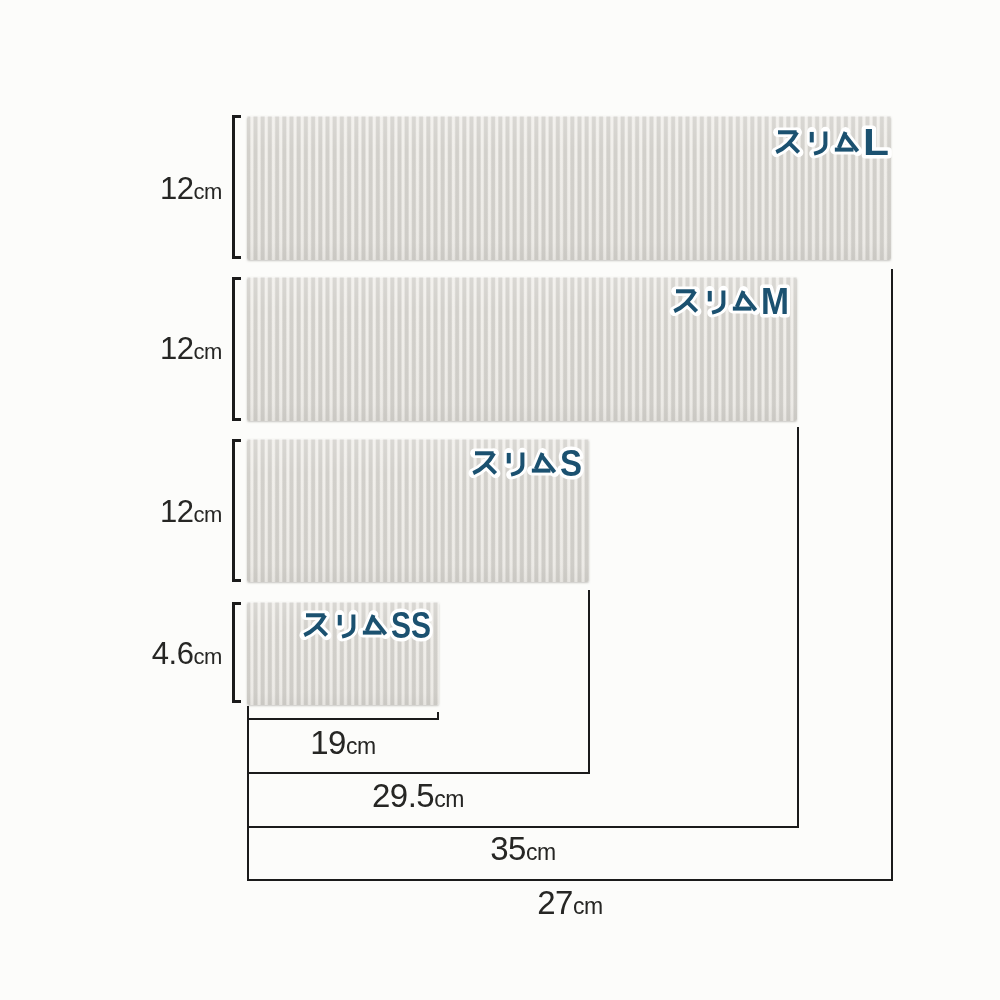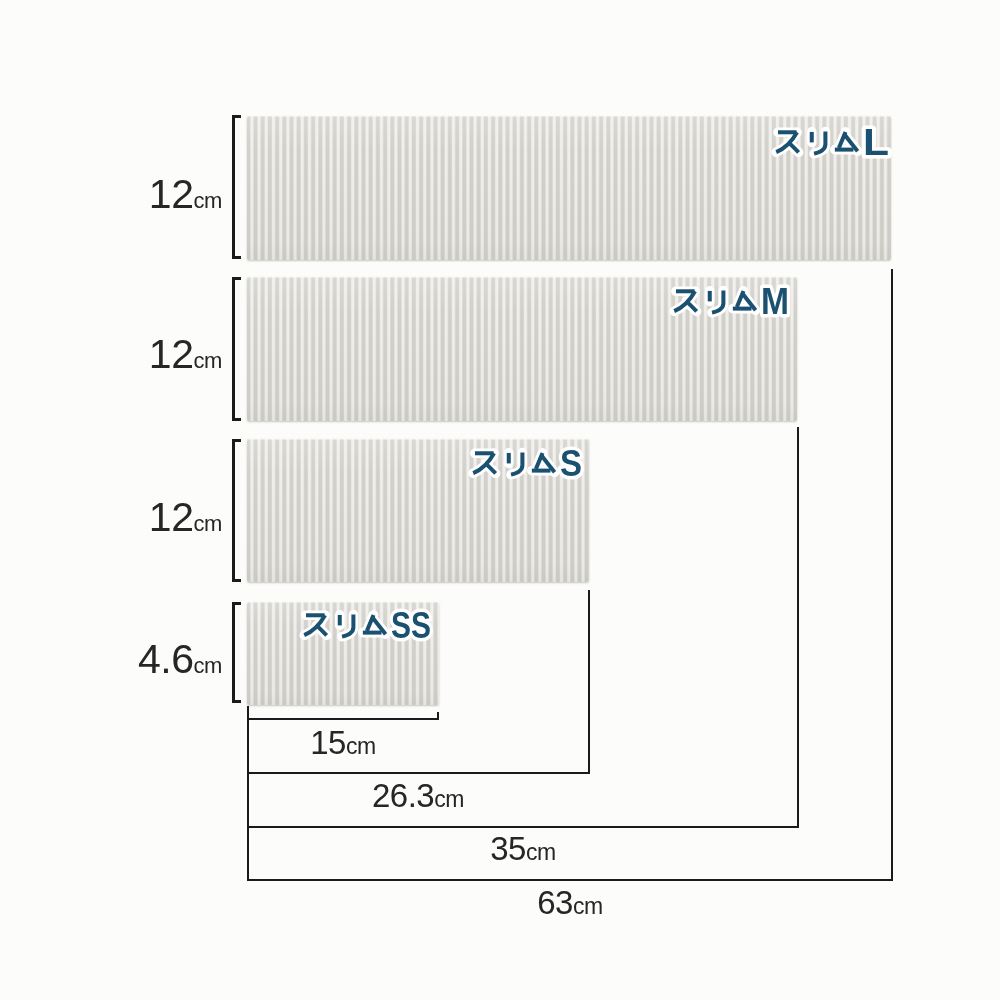--- a/index.html
+++ b/index.html
@@ -5,21 +5,21 @@
   html,body{margin:0;padding:0}
   body{width:1000px;height:1000px;position:relative;background:#fcfcfa;font-family:"Liberation Sans",sans-serif;overflow:hidden}
   .panel{position:absolute;border-radius:2px;
     background:repeating-linear-gradient(90deg,#d2d0cb 0px,#d2d0cb 2.6px,#f1efeb 4px,#f1efeb 5.7px,#d2d0cb 7.2px);
     box-shadow:0 1px 2px rgba(150,148,142,.5), inset 0 1px 0 rgba(255,255,255,.4);}
   .panel:after{content:"";position:absolute;inset:0;border-radius:2px;
     background:linear-gradient(180deg,rgba(255,255,255,.16),rgba(255,255,255,0) 25%,rgba(120,118,112,.04) 88%,rgba(120,118,112,.09));}
   .line{position:absolute;background:#1b1b1b}
   .ldim{position:absolute;width:150px;text-align:right;color:#262624;white-space:nowrap}
   .bdim{position:absolute;width:220px;text-align:center;color:#262624;white-space:nowrap}
-  .ldim .n{font-size:41px;letter-spacing:-0.5px}
+  .ldim .n{font-size:31px;letter-spacing:-0.5px}
   .ldim .u{font-size:22px;letter-spacing:-0.4px}
   .bdim .n{font-size:33px;letter-spacing:-0.5px}
   .bdim .u{font-size:23px;letter-spacing:-0.4px}
   svg.lbl{position:absolute;overflow:visible}
   .halo{stroke:#ffffff;fill:none;stroke-width:11;stroke-linejoin:round;stroke-linecap:round}
   .ink{stroke:#1b5170;fill:none;stroke-width:4.6;stroke-linejoin:miter;stroke-linecap:butt}
   text.lt{font-family:"Liberation Sans",sans-serif;font-weight:bold;font-size:36px}
   .halo text.lt{fill:#ffffff;stroke:#ffffff;stroke-width:7;paint-order:stroke}
   .ink text.lt{fill:#1b5170;stroke:none}
 </style>
@@ -183,28 +183,28 @@
 <div class="line" style="left:231.5px;top:602px;width:9px;height:3px"></div>
 <div class="line" style="left:231.5px;top:700px;width:9px;height:3px"></div>
 
 <div class="ldim" style="left:72px;top:636px"><span class="n">4.6</span><span class="u">cm</span></div>
 
 <div class="line" style="left:246.5px;top:706px;width:2px;height:175px"></div>
 
 <div class="line" style="left:246.5px;top:717.5px;width:192px;height:2px"></div>
 <div class="line" style="left:436.5px;top:712px;width:2px;height:7.5px"></div>
 
-<div class="bdim" style="left:233px;top:724px"><span class="n">15</span><span class="u">cm</span></div>
+<div class="bdim" style="left:233px;top:724px"><span class="n">19</span><span class="u">cm</span></div>
 
 <div class="line" style="left:246.5px;top:771.5px;width:343px;height:2px"></div>
 <div class="line" style="left:587.5px;top:590px;width:2px;height:183.5px"></div>
 
-<div class="bdim" style="left:308px;top:777px"><span class="n">26.3</span><span class="u">cm</span></div>
+<div class="bdim" style="left:308px;top:777px"><span class="n">29.5</span><span class="u">cm</span></div>
 
 <div class="line" style="left:246.5px;top:825.5px;width:552px;height:2px"></div>
 <div class="line" style="left:796.5px;top:427px;width:2px;height:400.5px"></div>
 
 <div class="bdim" style="left:413px;top:830px"><span class="n">35</span><span class="u">cm</span></div>
 
 <div class="line" style="left:246.5px;top:878.5px;width:645px;height:2px"></div>
 <div class="line" style="left:890.5px;top:269px;width:2px;height:611.5px"></div>
 
-<div class="bdim" style="left:460px;top:884px"><span class="n">63</span><span class="u">cm</span></div>
+<div class="bdim" style="left:460px;top:884px"><span class="n">27</span><span class="u">cm</span></div>
 
 </body></html>

